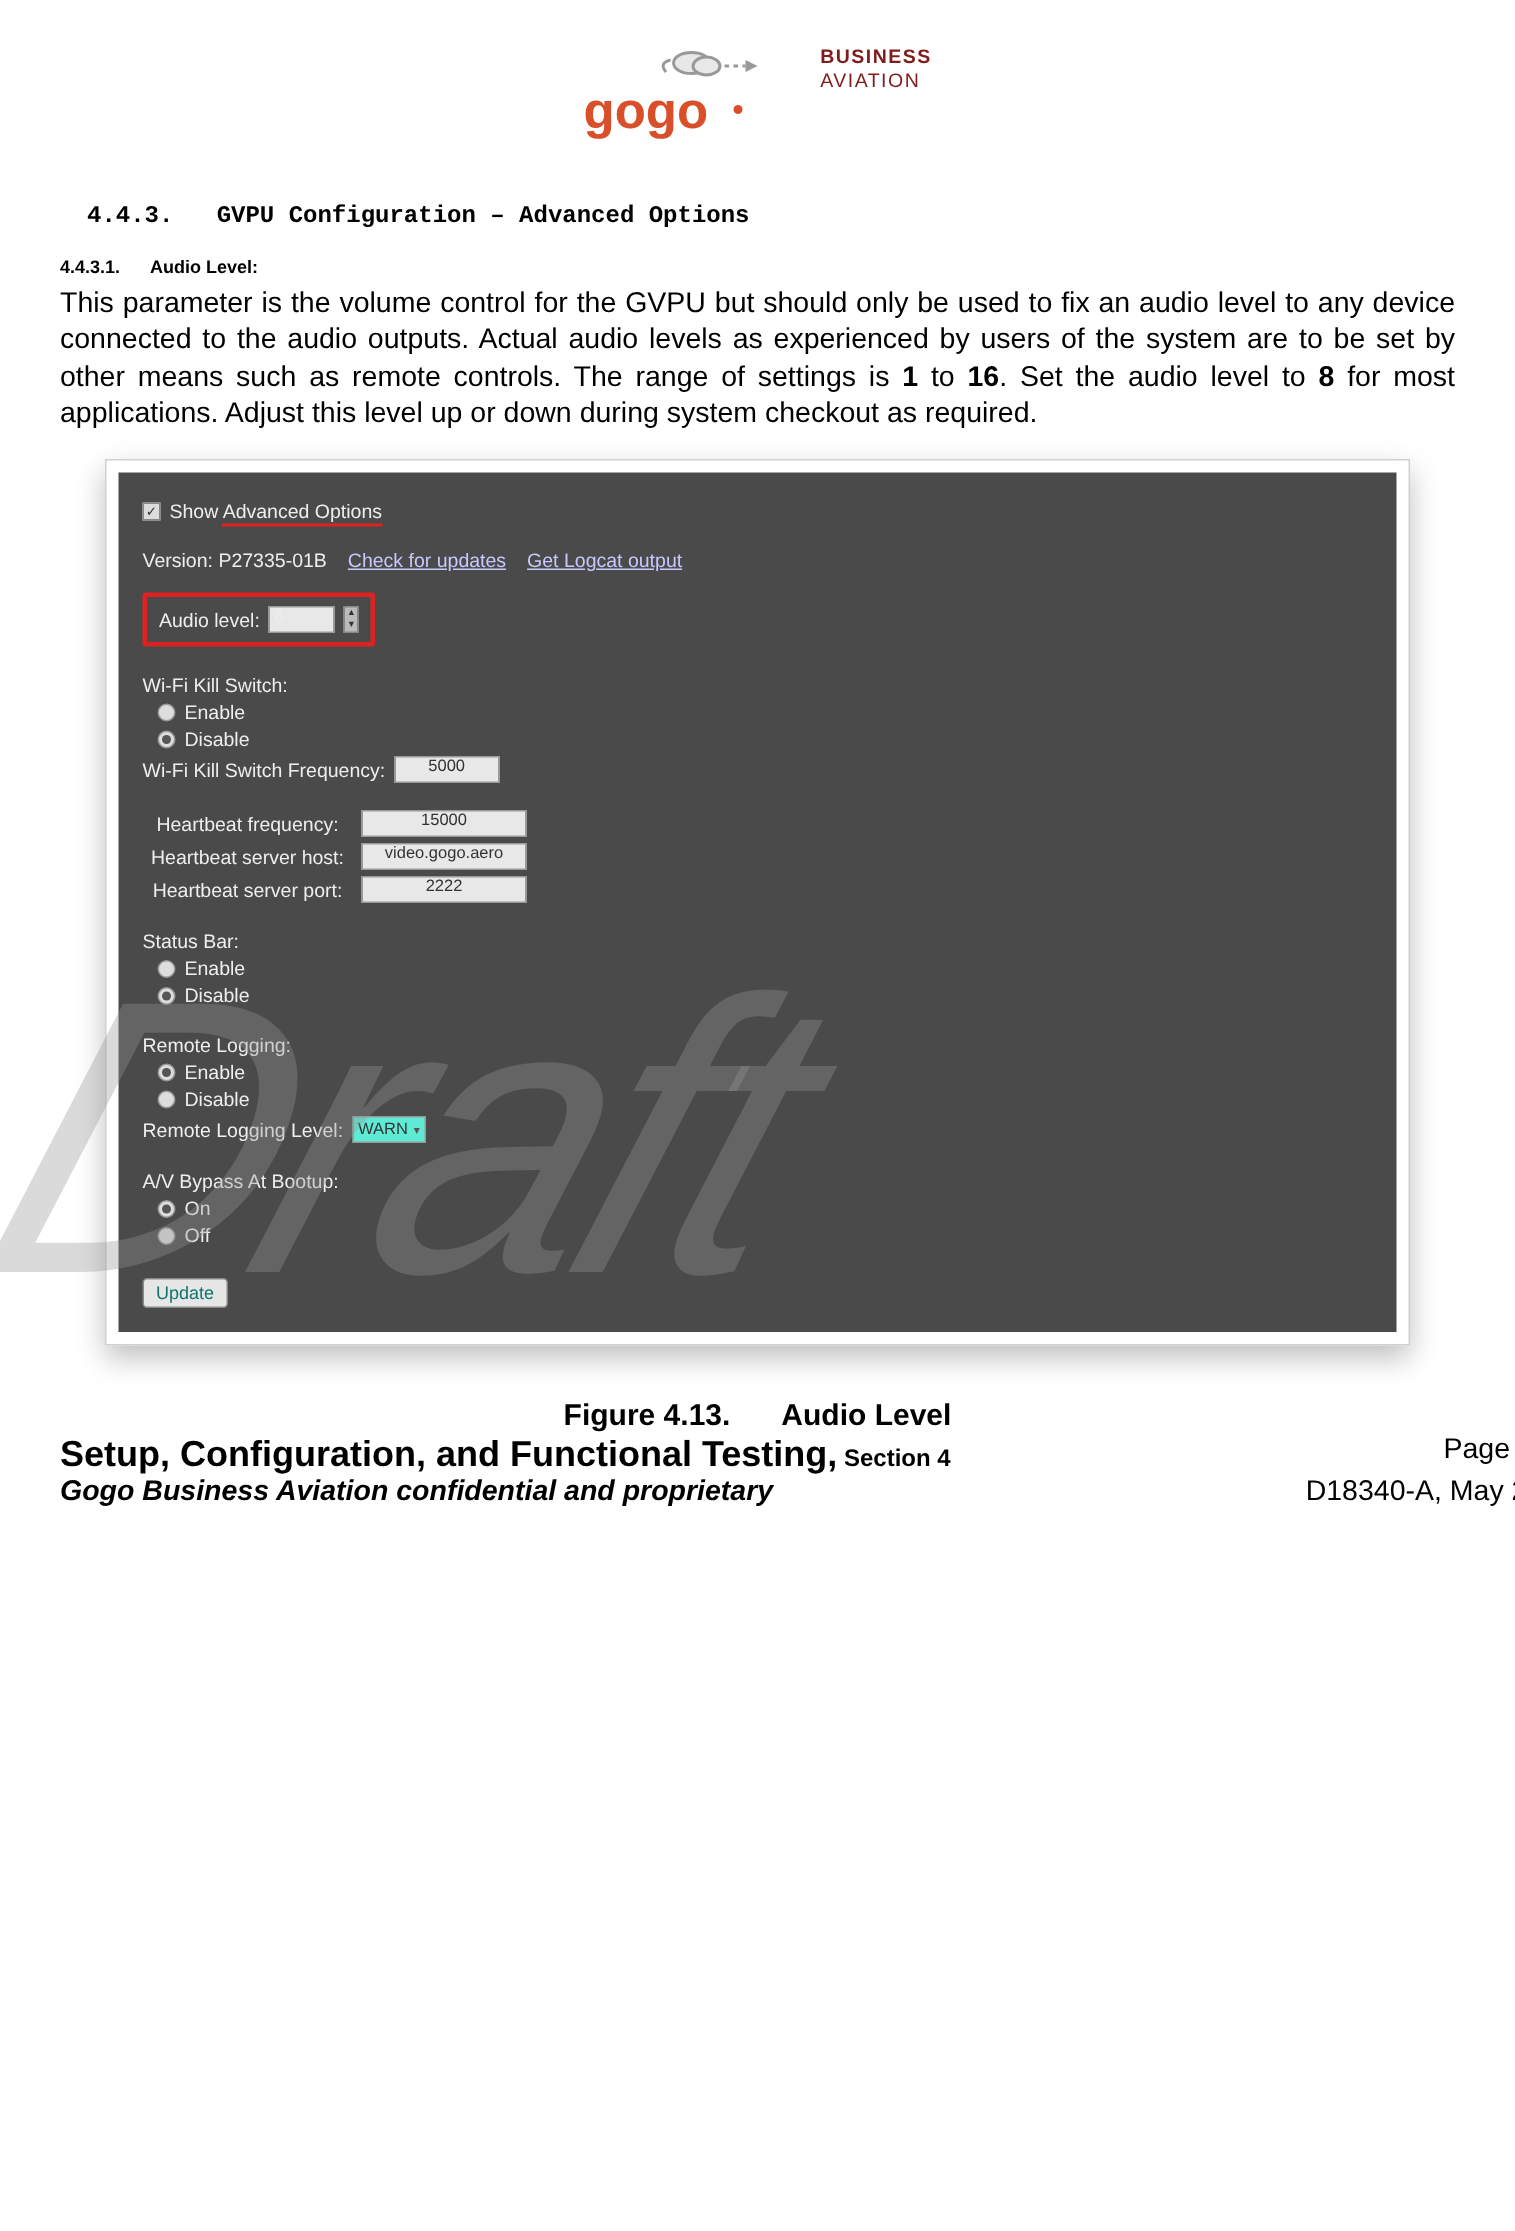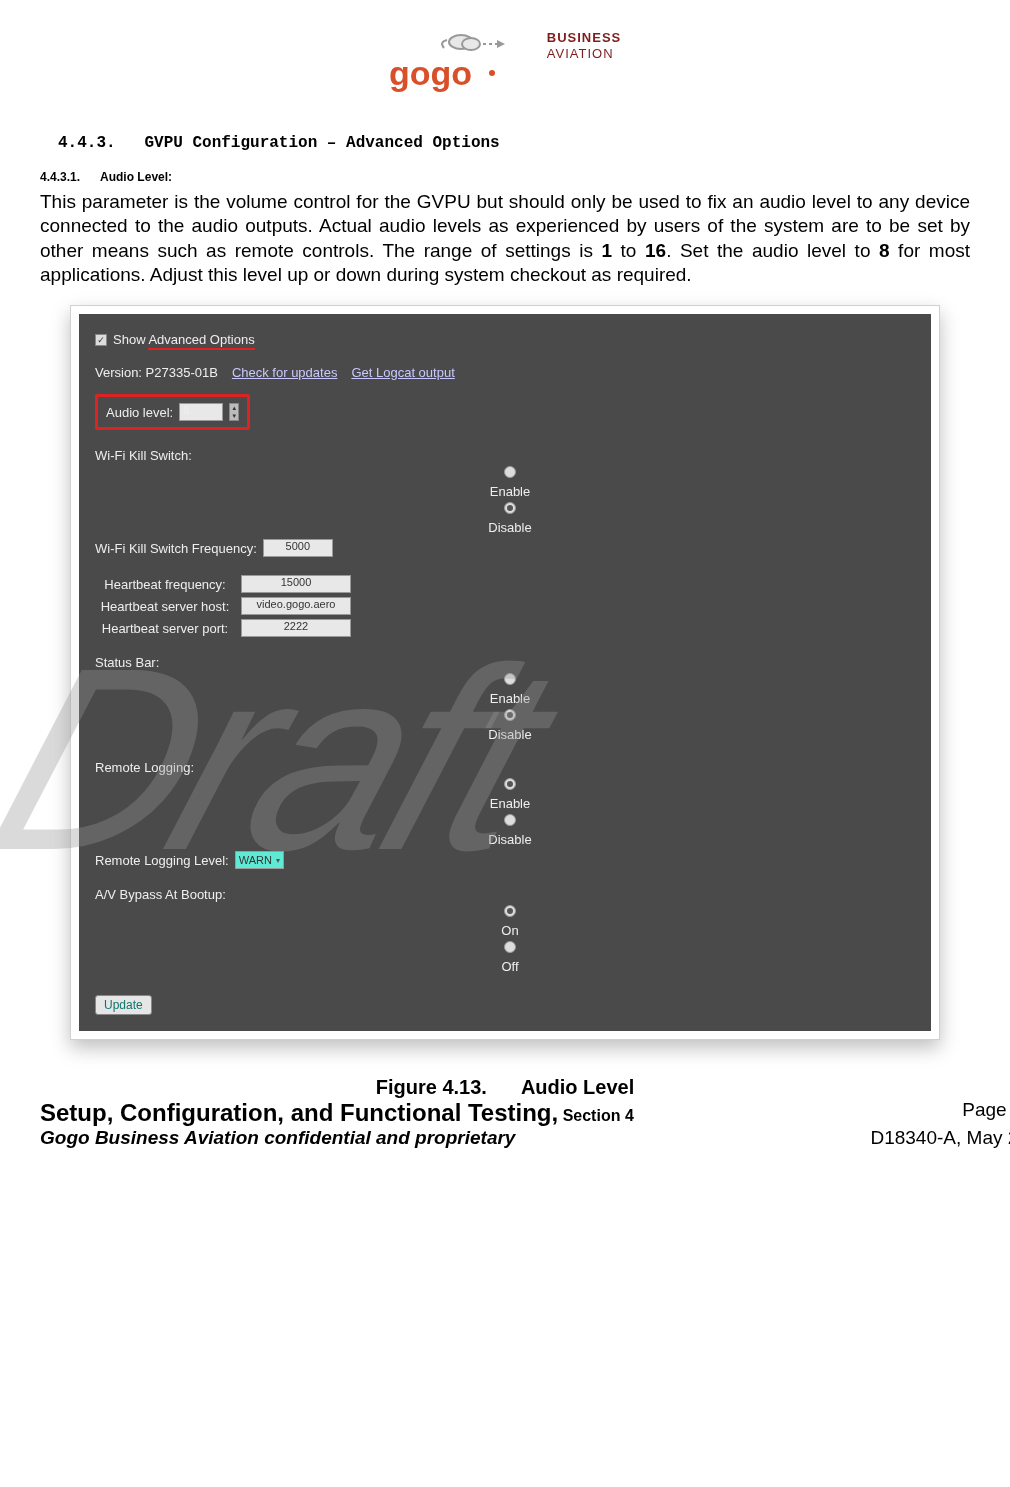--- a/index.html
+++ b/index.html
@@ -21,21 +21,21 @@
     .panel-row { margin: 4px 0; display: flex; align-items: center; gap: 6px; text-align: center; }
     .chk { width: 12px; height: 12px; background: #dcdcdc; border: 1px solid #888; display: inline-flex; align-items: center; justify-content: center; font-size: 9px; color: #333; }
     .chk.checked::before { content: "✓"; }
     .underline-red { border-bottom: 2px solid #d22; padding-bottom: 1px; }
     .version-row { margin-top: 18px; display: flex; align-items: flex-start; gap: 14px; }
     .link { color: #c8c8ff; text-decoration: underline; cursor: pointer; }
     .audio-box { border: 3px solid #d22; padding: 6px 8px; display: inline-flex; align-items: center; gap: 6px; margin-top: 14px; border-radius: 2px; }
     .num-input { width: 44px; height: 18px; background: #e8e8e8; border: 1px solid #999; font-size: 11px; padding: 0 3px; }
     .spin { display: inline-block; width: 10px; height: 18px; background: #bbb; border: 1px solid #888; font-size: 7px; text-align: center; line-height: 8px; color: #333; }
     .group { margin-top: 18px; }
-    .radio-line { padding-left: 10px; margin: 3px 0; display: flex; align-items: center; gap: 6px; flex-direction: column; }
+    .radio-line { padding-left: 10px; margin: 3px 0; display: flex; align-items: center; gap: 6px; }
     .radio { width: 12px; height: 12px; border-radius: 50%; border: 1px solid #999; background: #ddd; display: inline-flex; align-items: center; justify-content: center; }
     .radio.sel::after { content: ""; width: 6px; height: 6px; border-radius: 50%; background: #555; }
     .txt-input { height: 18px; background: #e8e8e8; border: 1px solid #999; font-size: 11px; padding: 0 4px; color: #333; }
     .txt-input.w1 { width: 70px; }
     .txt-input.w2 { width: 110px; }
     .sel-input { height: 18px; background: #5eead4; border: 1px solid #999; font-size: 11px; padding: 0 3px; color: #333; display: inline-flex; align-items: center; gap: 4px; }
     .sel-input .caret { font-size: 8px; color: #555; }
     .btn-update { margin-top: 18px; background: #e6e6e6; border: 1px solid #888; color: #0f766e; font-size: 12px; padding: 2px 8px; border-radius: 3px; cursor: pointer; }
     .figure-caption { text-align: center; font-weight: 700; font-size: 20px; margin-top: 36px; }
     .figure-caption .figno { margin-right: 34px; }

